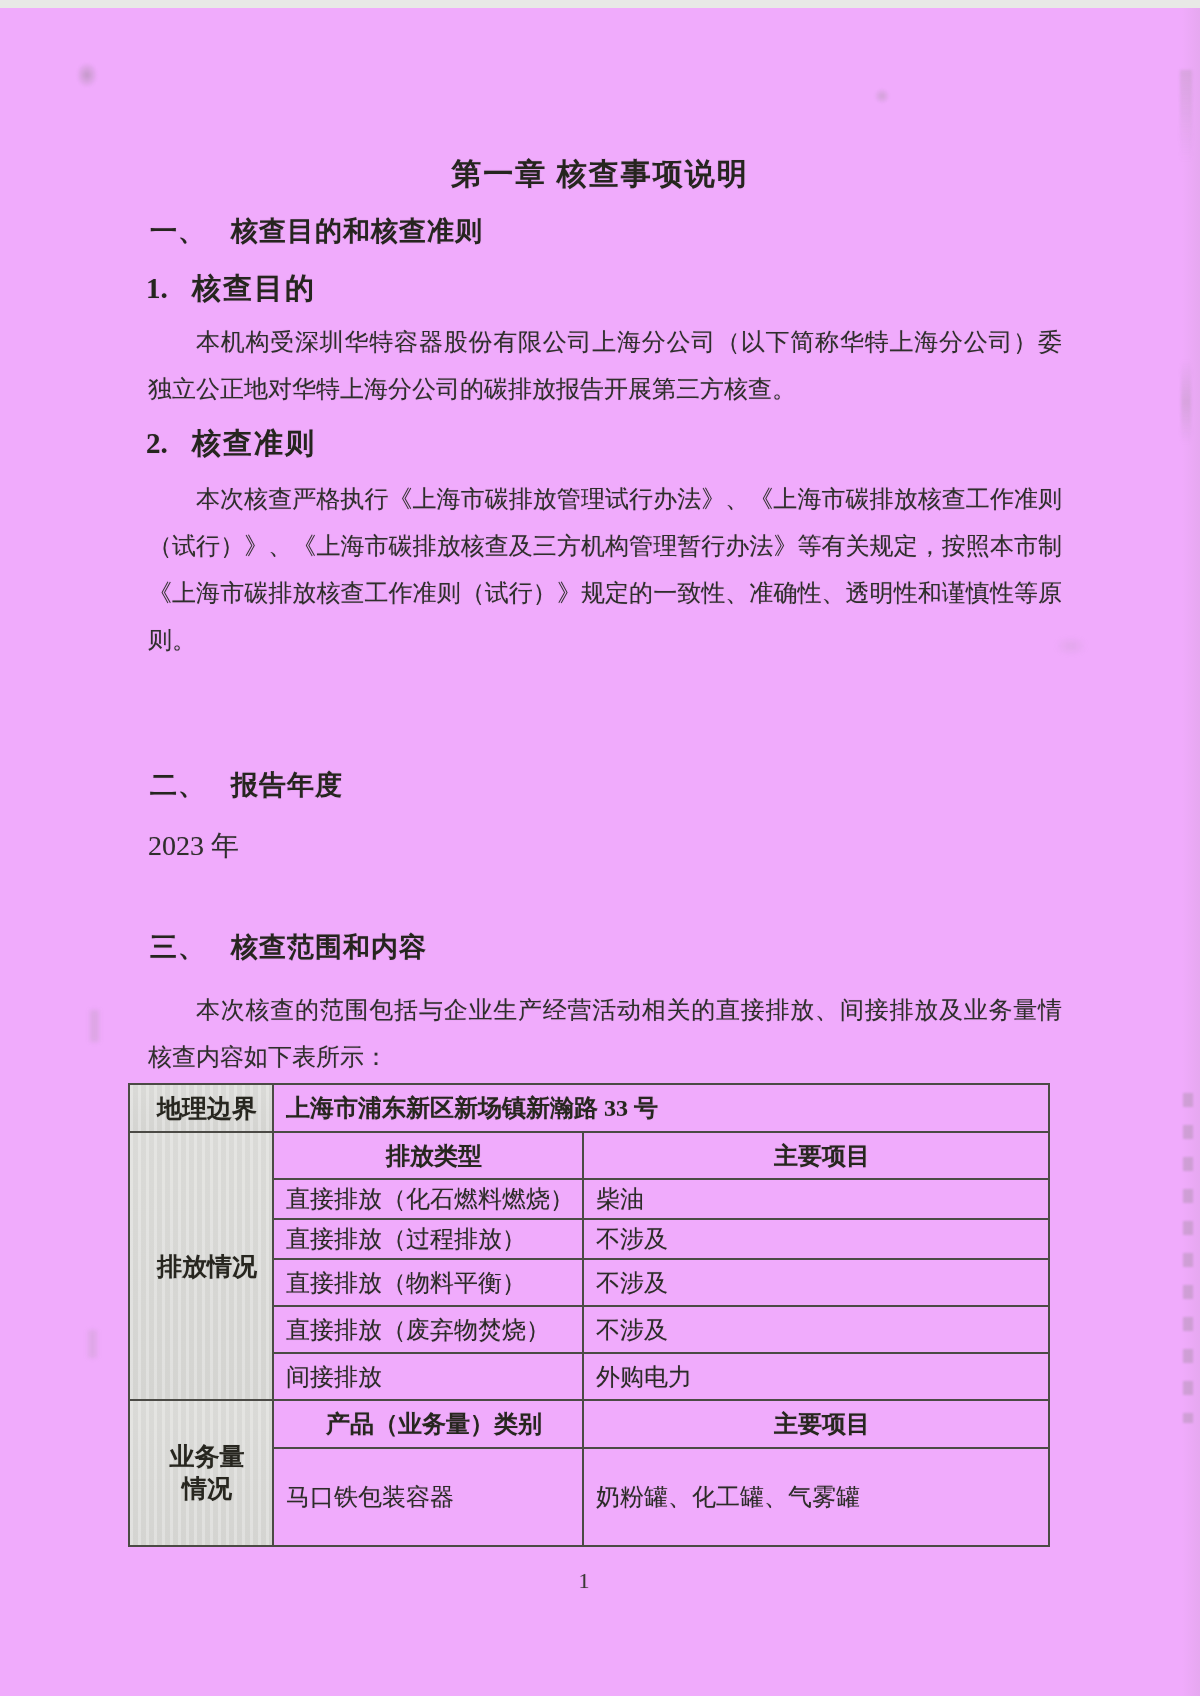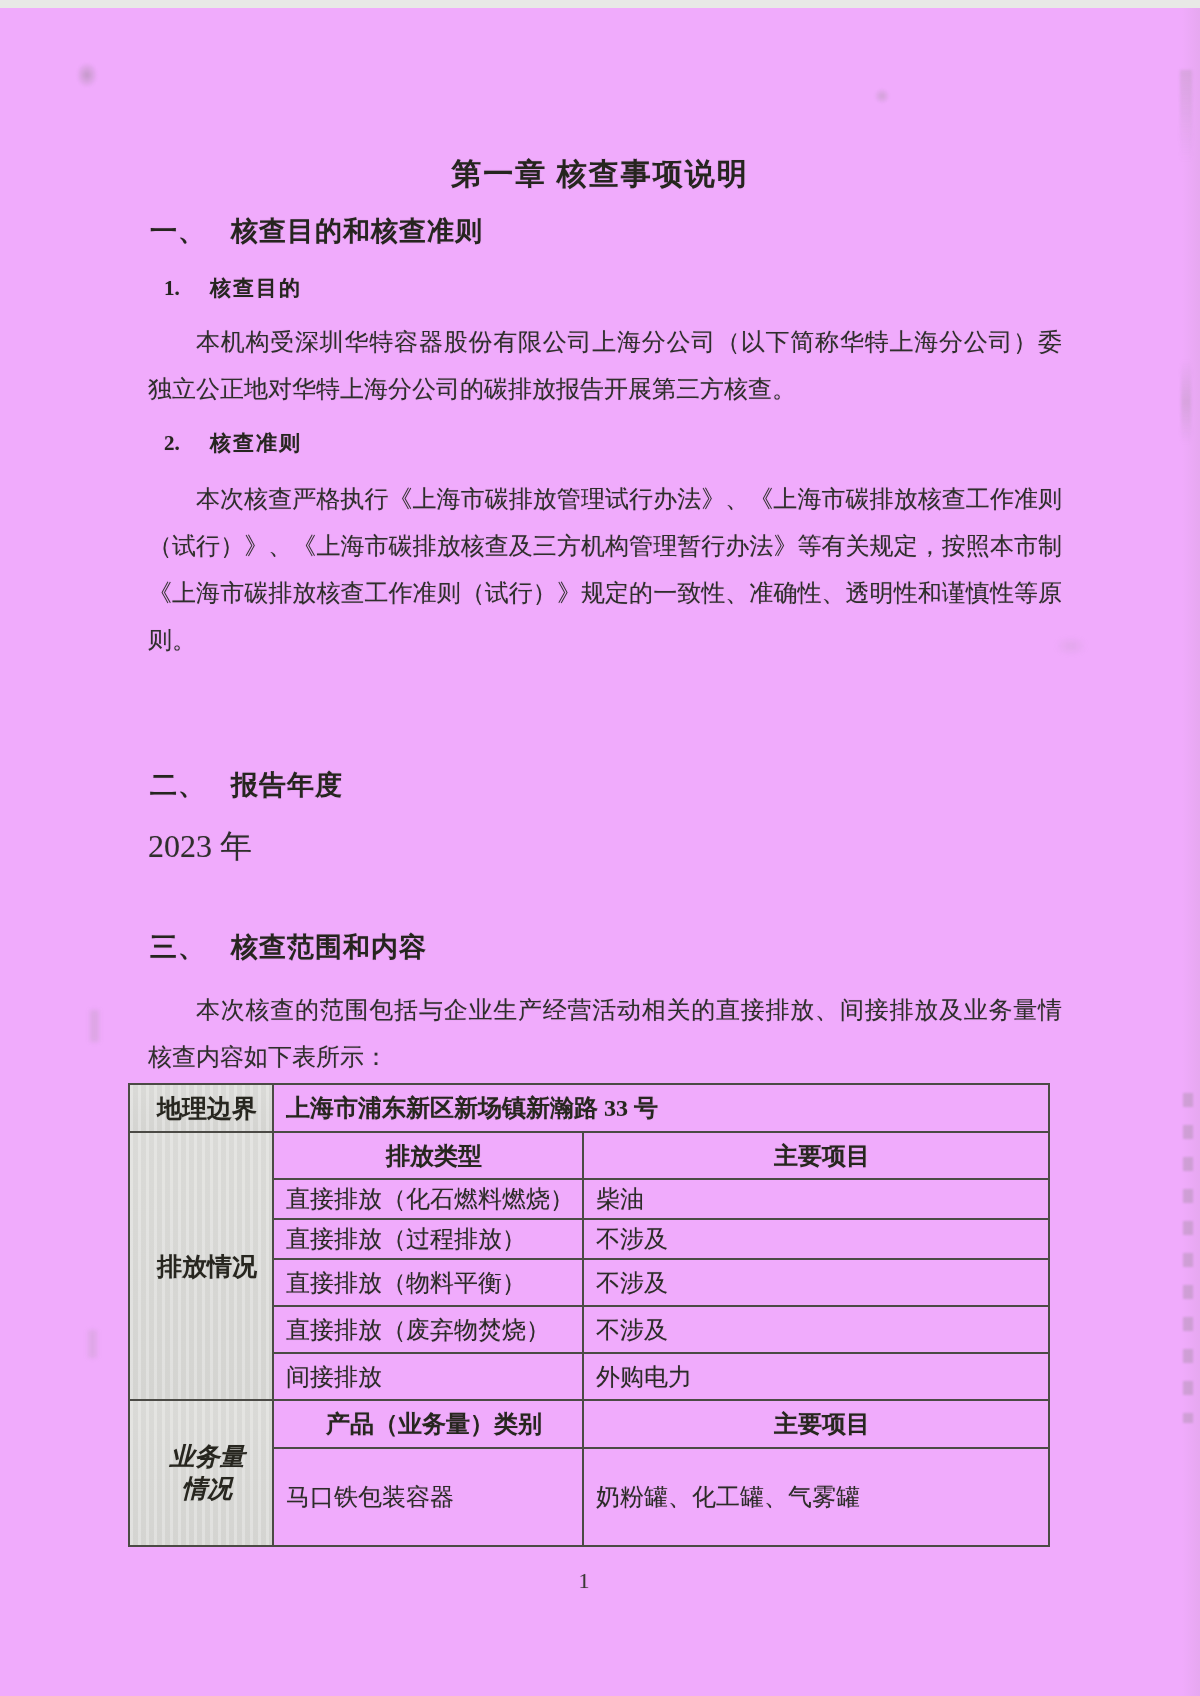--- a/index.html
+++ b/index.html
@@ -19,34 +19,34 @@
     font-size:30px;font-weight:bold;letter-spacing:2px;
     color:#26251f;
   }
   .sec{
     position:absolute;left:150px;
     font-size:27px;font-weight:bold;letter-spacing:1px;
     height:34px;line-height:34px;color:#26251f;white-space:nowrap;
   }
   .sec .num{display:inline-block;width:81px;}
   .subsec{
-    position:absolute;left:164px;
-    font-size:21px;font-weight:bold;letter-spacing:2px;
+    position:absolute;left:146px;
+    font-size:29px;font-weight:bold;letter-spacing:2px;
     height:32px;line-height:32px;color:#26251f;white-space:nowrap;
   }
   .subsec .num{display:inline-block;width:46px;letter-spacing:0;}
   .para{
     position:absolute;left:148px;width:914px;
     font-size:24px;
   }
   .ln{height:47px;line-height:47px;text-align:left;white-space:nowrap;}
   .ln.full{white-space:normal;text-align:justify;text-align-last:justify;height:47px;line-height:47px;overflow:hidden;}
   .ln.indent{text-indent:48px;}
   .plain{
-    position:absolute;left:148px;font-size:32px;height:40px;line-height:40px;
+    position:absolute;left:148px;font-size:28px;height:40px;line-height:40px;
   }
   table.vtab{
     position:absolute;left:128px;top:1075px;
     width:920px;border-collapse:collapse;table-layout:fixed;
     font-size:24px;color:#2c2b28;
   }
   table.vtab td{
     border:2px solid #4b4a45;
     padding:0 0 0 12px;
     vertical-align:middle;
@@ -57,21 +57,21 @@
       repeating-linear-gradient(90deg, rgba(255,255,255,.28) 0 3px, rgba(0,0,0,0) 3px 8px),
       linear-gradient(180deg,#dadad7,#d4d4d1);
     text-align:center;
     font-weight:bold;
     font-size:25px;
     padding:0;
     color:#27261f;
   }
   td.hdr{ text-align:center; font-weight:bold; padding:0; color:#27261f;}
   td.val-bold{font-weight:bold;color:#27261f;padding-left:18px;}
-  .lbl2{display:block;line-height:32px;font-style:italic;}
+  .lbl2{display:block;line-height:32px;}
   .pageno{
     position:absolute;top:1560px;left:0;width:1168px;
     text-align:center;font-size:22px;color:#3a3935;
   }
   
   .art{position:absolute;pointer-events:none;}
   .a1{left:76px;top:54px;width:22px;height:26px;background:radial-gradient(ellipse at center,rgba(125,124,118,.38),rgba(0,0,0,0) 70%);filter:blur(1px);}
   .a2{left:874px;top:80px;width:16px;height:16px;background:radial-gradient(ellipse at center,rgba(140,139,132,.30),rgba(0,0,0,0) 70%);filter:blur(1px);}
   .a3{left:1180px;top:62px;width:12px;height:92px;background:linear-gradient(180deg,rgba(145,144,138,.22),rgba(0,0,0,0));filter:blur(1.5px);}
   .a4{left:1183px;top:1085px;width:10px;height:330px;background:repeating-linear-gradient(180deg,rgba(130,129,123,.28) 0 14px,rgba(0,0,0,0) 14px 32px);filter:blur(1px);}

